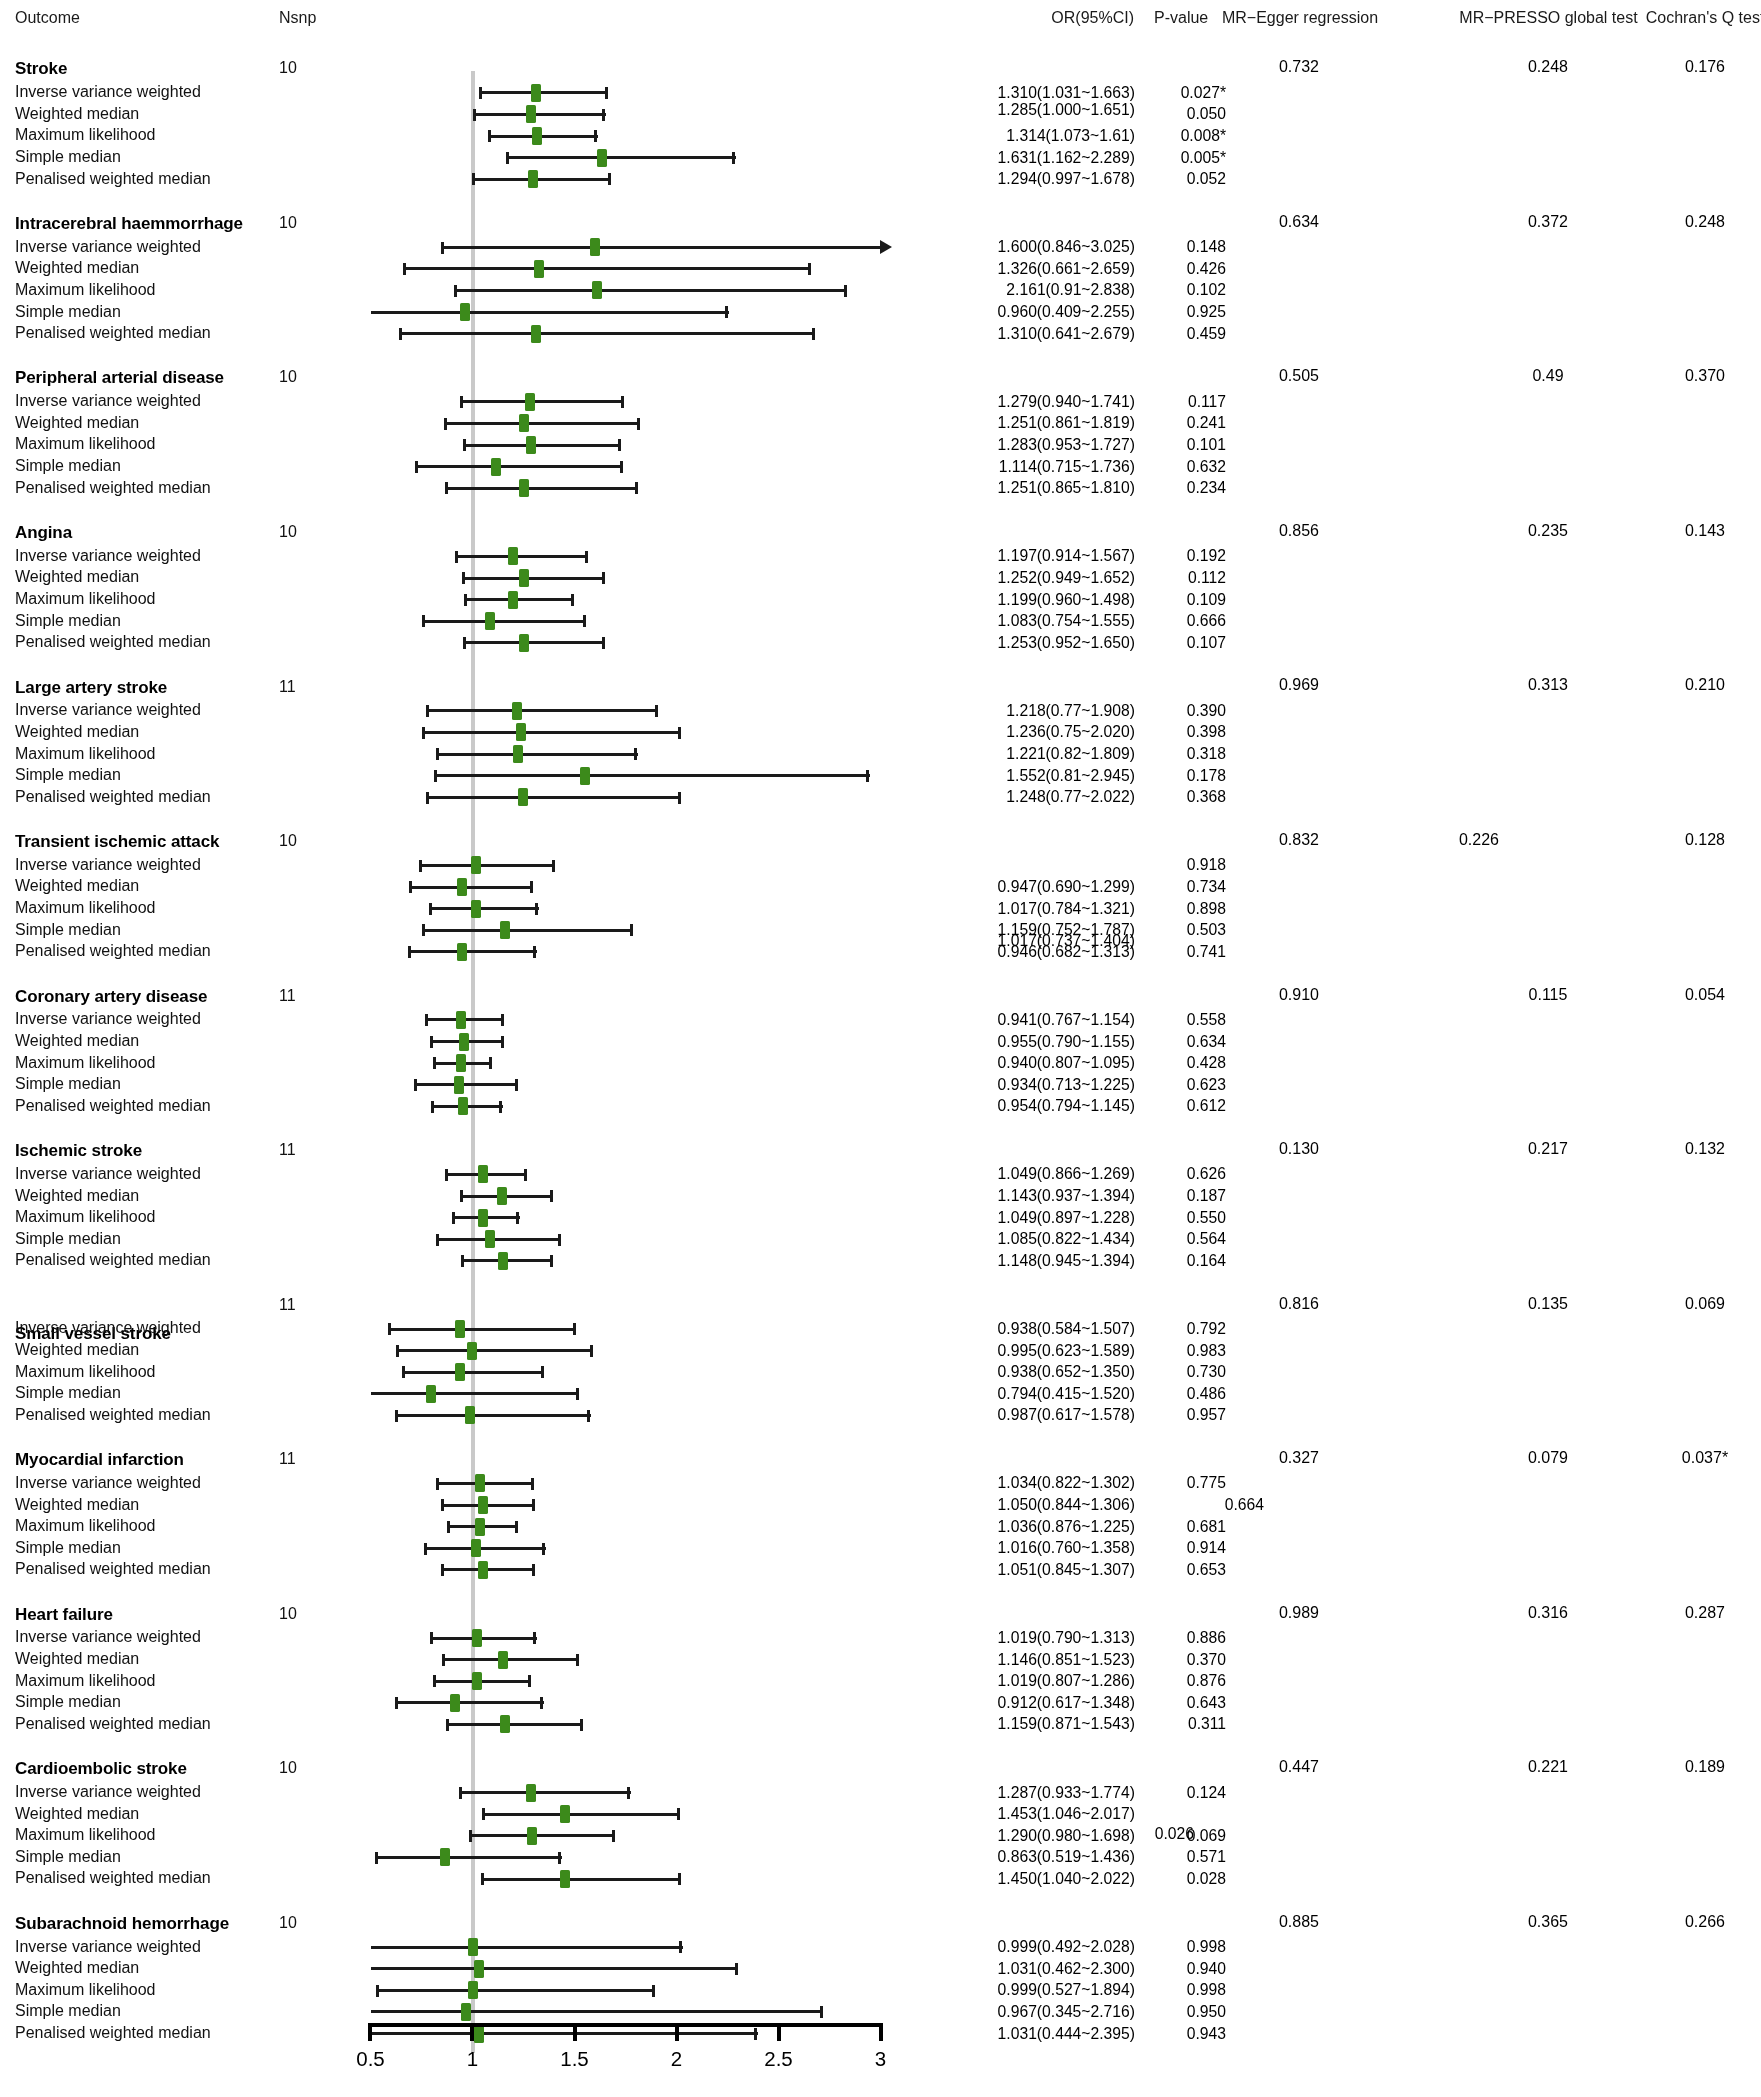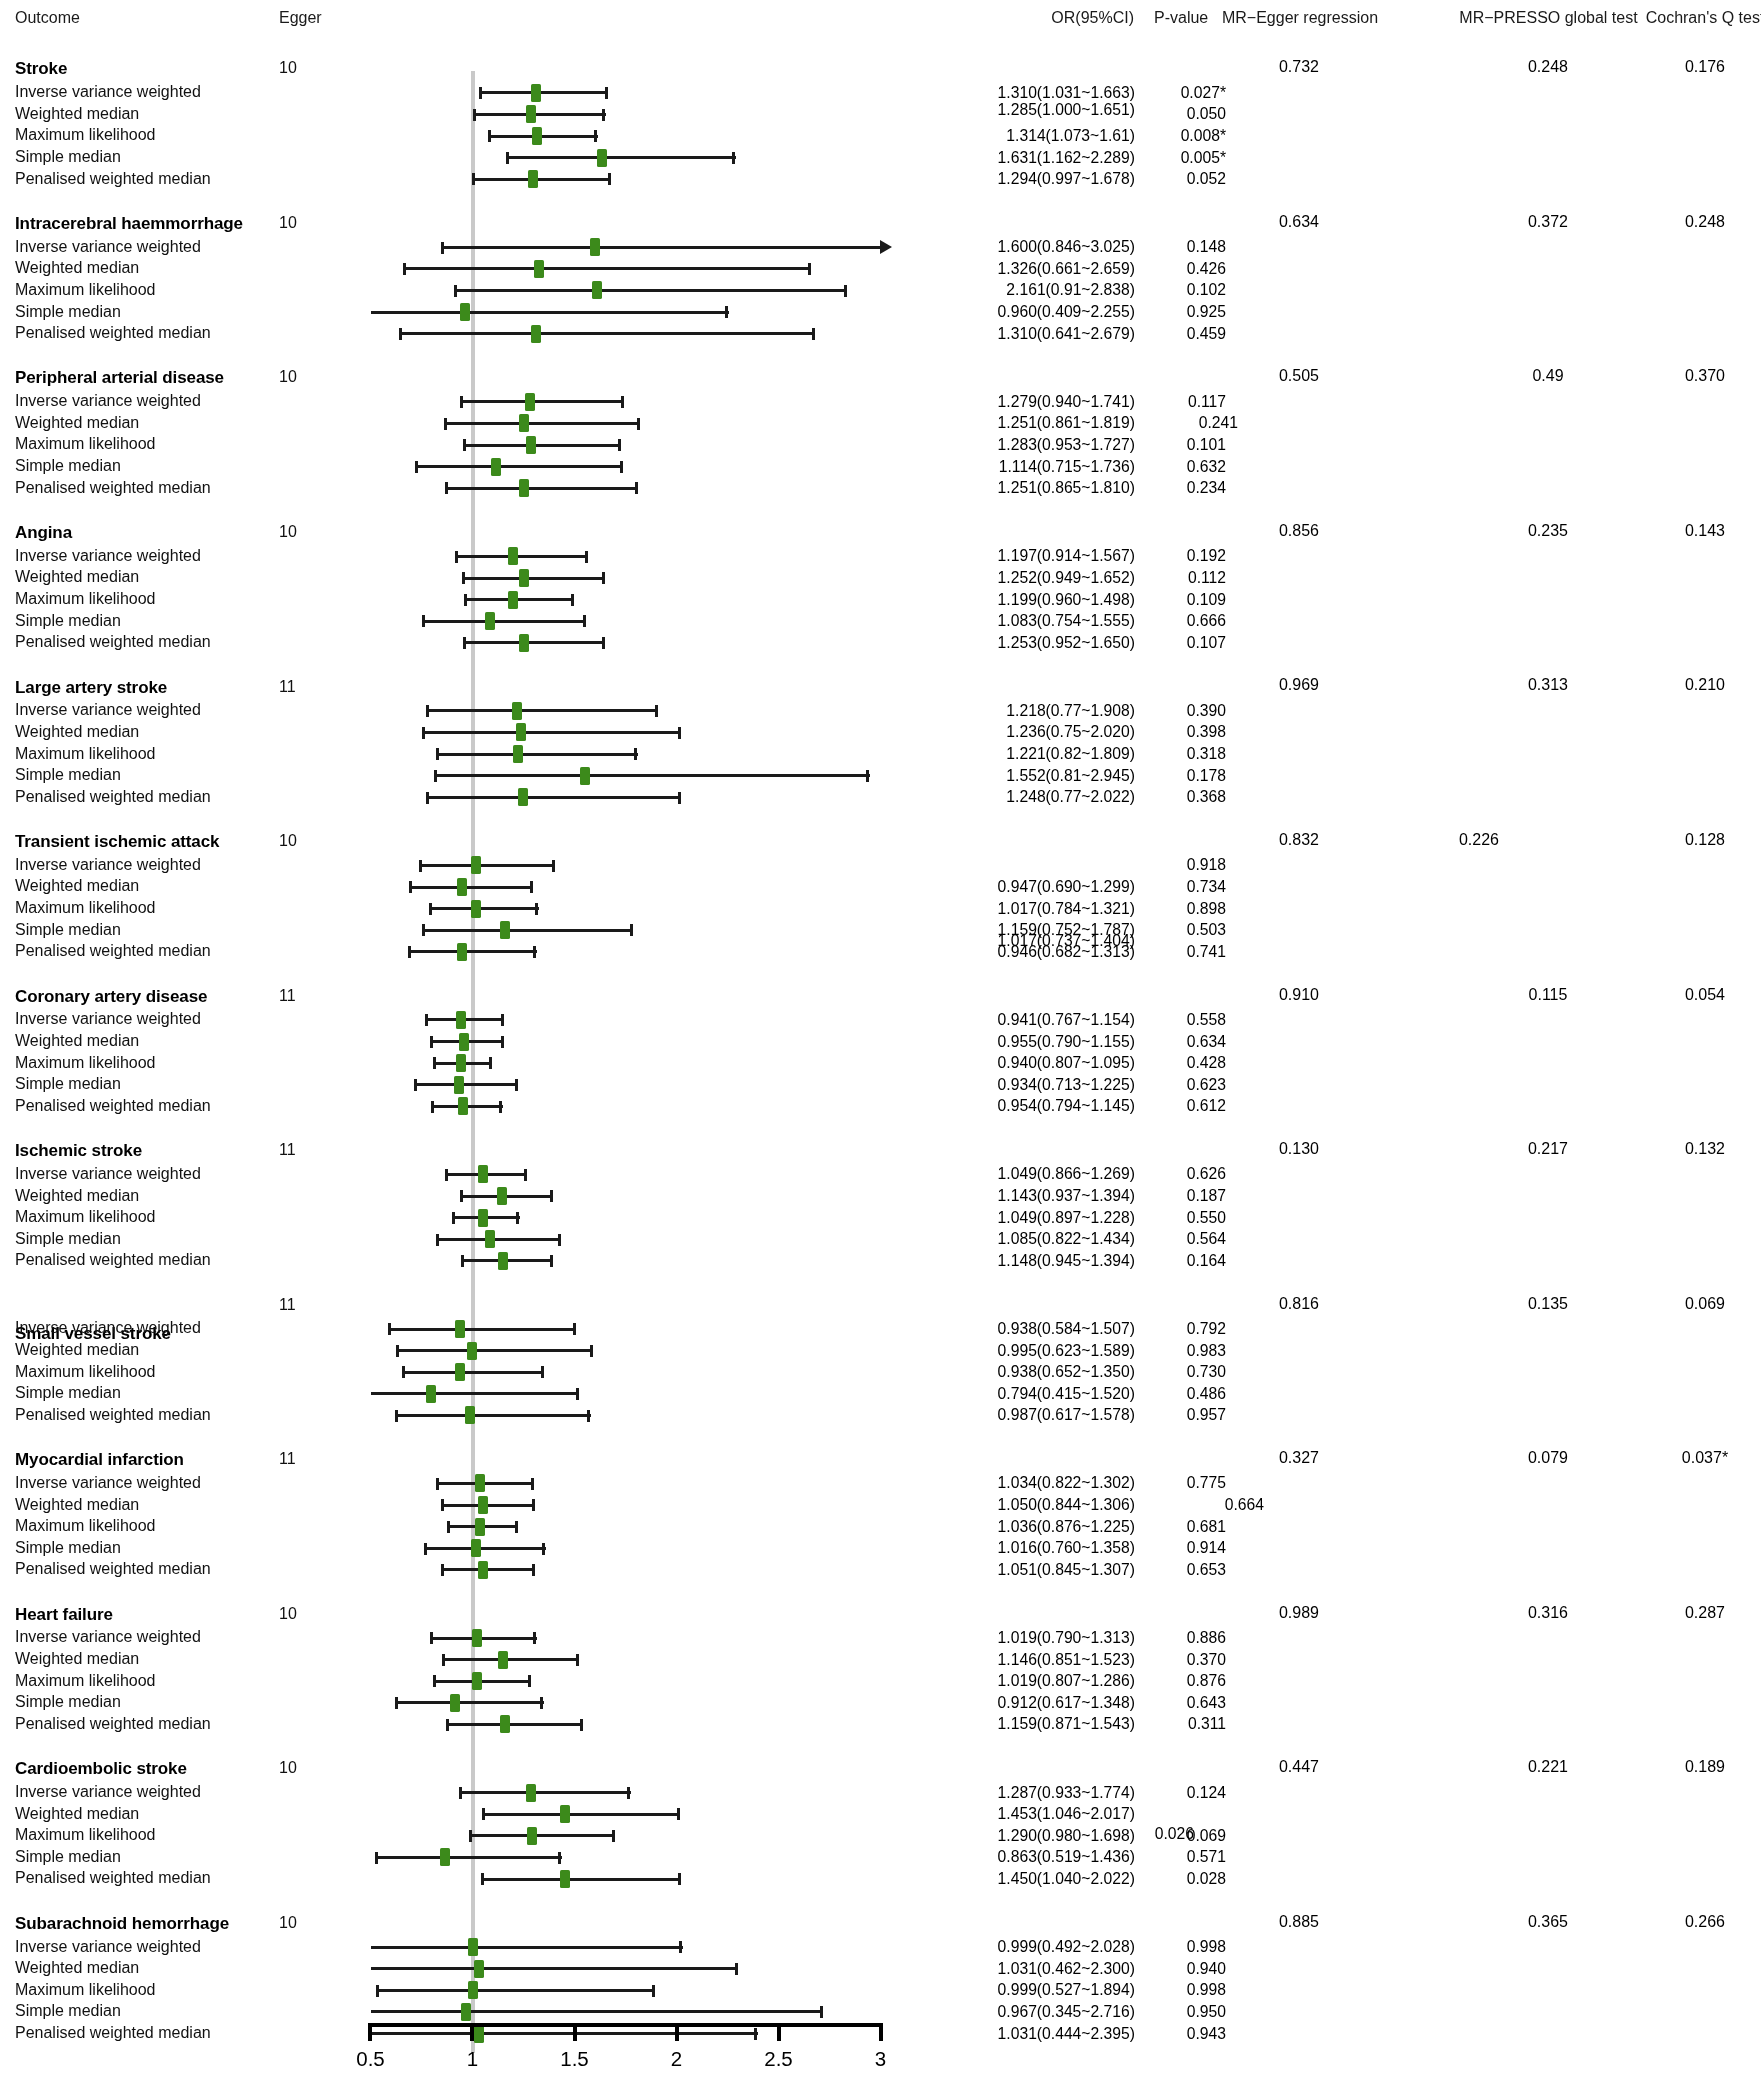--- a/index.html
+++ b/index.html
@@ -104,21 +104,21 @@
     width:4.3px;
     height:18.4px;
   }
 </style>
 </head>
 <body>
 
 <div id="page">
 
   <div class="abs hdr" style="left:15px;top:8.6px;">Outcome</div>
-  <div class="abs hdr" style="left:279px;top:8.6px;">Egger</div>
+  <div class="abs hdr" style="left:279px;top:8.6px;">Nsnp</div>
   <div class="abs hdr" style="left:929px;top:8.6px;text-align:right;width:205px;">OR(95%CI)</div>
   <div class="abs hdr" style="left:1154px;top:8.6px;">P-value</div>
   <div class="abs hdr" style="left:1181px;top:8.6px;width:238px;text-align:center;">MR−Egger regression</div>
   <div class="abs hdr" style="left:1424px;top:8.6px;width:249px;text-align:center;">MR−PRESSO global test</div>
   <div class="abs hdr" style="left:1643px;top:8.6px;width:124px;text-align:center;">Cochran's Q test</div>
 
   <div class="abs refline" id="refline" style="left:471px;top:71px;height:1982px;"></div>
 
   <div id="rows-root">
       <div class="abs outcome-name" style="left:15px;top:59px;">Stroke</div>
@@ -211,21 +211,21 @@
       <div class="abs ci-cap" style="left:621px;top:396px;"></div>
       <div class="abs marker" style="left:525px;top:393px;"></div>
       <div class="abs orval" style="left:908px;top:393px;width:227px;">1.279(0.940~1.741)</div>
       <div class="abs pval" style="left:1129px;top:393px;width:97px;">0.117</div>
       <div class="abs method-name" style="left:15px;top:414px;">Weighted median</div>
       <div class="abs ci-line" style="left:444px;top:422px;width:195px;"></div>
       <div class="abs ci-cap" style="left:444px;top:418px;"></div>
       <div class="abs ci-cap" style="left:637px;top:418px;"></div>
       <div class="abs marker" style="left:519px;top:414px;"></div>
       <div class="abs orval" style="left:908px;top:414px;width:227px;">1.251(0.861~1.819)</div>
-      <div class="abs pval" style="left:1129px;top:414px;width:97px;padding-left:12px;">0.241</div>
+      <div class="abs pval" style="left:1129px;top:414px;width:97px;">0.241</div>
       <div class="abs method-name" style="left:15px;top:435px;">Maximum likelihood</div>
       <div class="abs ci-line" style="left:463px;top:444px;width:158px;"></div>
       <div class="abs ci-cap" style="left:463px;top:439px;"></div>
       <div class="abs ci-cap" style="left:618px;top:439px;"></div>
       <div class="abs marker" style="left:526px;top:436px;"></div>
       <div class="abs orval" style="left:908px;top:436px;width:227px;">1.283(0.953~1.727)</div>
       <div class="abs pval" style="left:1129px;top:436px;width:97px;">0.101</div>
       <div class="abs method-name" style="left:15px;top:457px;">Simple median</div>
       <div class="abs ci-line" style="left:415px;top:465px;width:208px;"></div>
       <div class="abs ci-cap" style="left:415px;top:461px;"></div>

